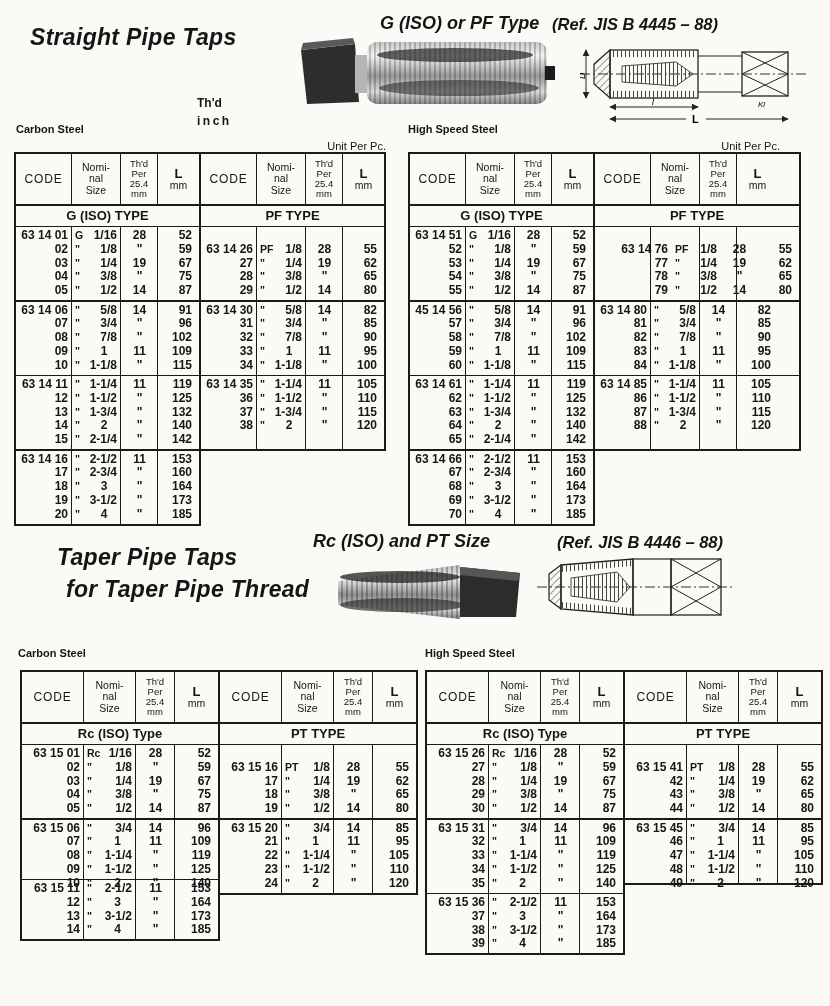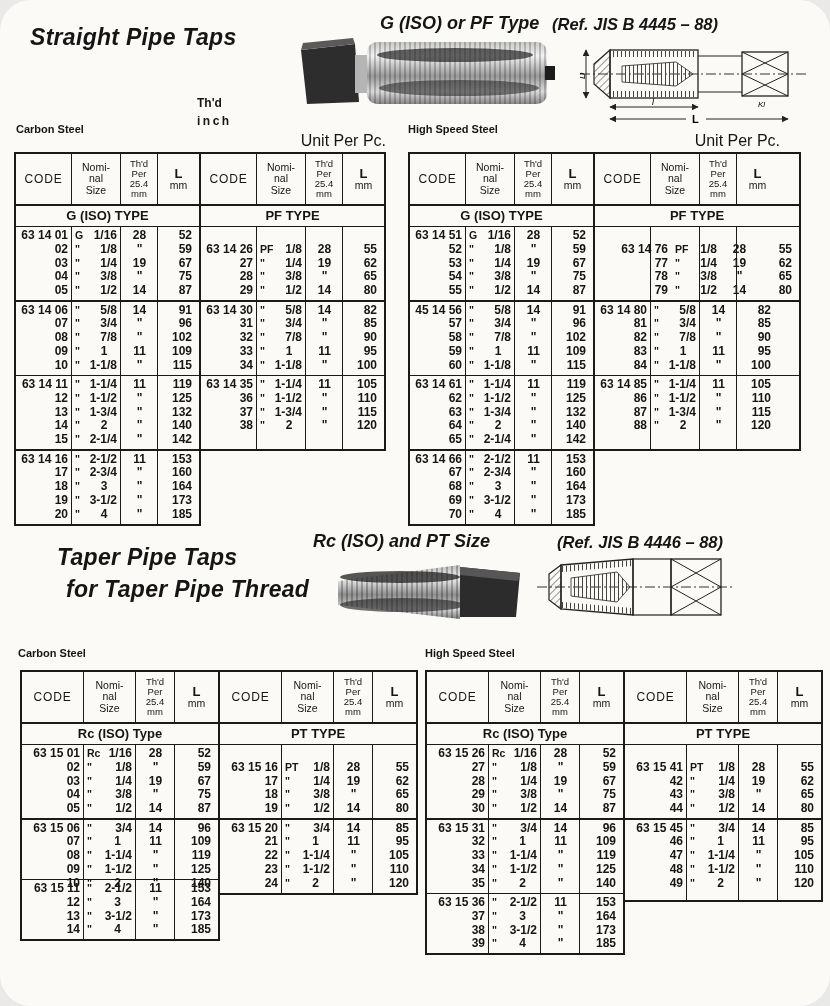--- a/index.html
+++ b/index.html
@@ -1,23 +1,23 @@
 <!DOCTYPE html>
 <html><head>
 <meta charset="utf-8">
 <style>
   html,body{margin:0;padding:0;background:#e9e9e9;}
   .page{position:relative;width:830px;height:1006px;background:#fbfaf6;
-        font-family:"Liberation Sans",sans-serif;color:#151515;overflow:hidden;margin:0 auto;border-radius:31px;}
+        font-family:"Liberation Sans",sans-serif;color:#151515;overflow:hidden;margin:0 auto;}
   .abs{position:absolute;}
   .ttl{font-weight:bold;font-style:italic;font-size:23px;letter-spacing:.3px;white-space:nowrap;}
   .sub{font-weight:bold;font-style:italic;font-size:18px;white-space:nowrap;}
   .ref{font-weight:bold;font-style:italic;font-size:16.5px;white-space:nowrap;}
   .mat{font-weight:bold;font-size:11px;white-space:nowrap;}
-  .unit{font-size:16px;white-space:nowrap;}
+  .unit{font-size:11px;white-space:nowrap;margin-top:8px;}
   .thdunit{font-weight:bold;font-size:12px;text-align:left;line-height:13px;}
   .thdunit .in{letter-spacing:2.5px;margin-top:5px;}
 
   
   .tbl{position:absolute;display:flex;align-items:flex-start;}
   .half{border:2px solid #1a1a1a;background:transparent;}
   .half+.half{margin-left:-2px;}
   .hrow{display:flex;border-bottom:2px solid #1a1a1a;height:50px;}
   .hc{box-sizing:border-box;display:flex;flex-direction:column;align-items:center;justify-content:center;text-align:center;}
   .hc.b{border-right:1.5px solid #1a1a1a;}
@@ -1409,21 +1409,21 @@
               <div class="cell c0 cc">44</div>
               <div class="cell c1 cs">
                 <span class="pf">"</span>
                 <span class="vv">1/2</span>
               </div>
               <div class="cell c2 ct2">14</div>
               <div class="cell c3 cl">80</div>
             </div>
           </div>
           <div class="gsep"></div>
-          <div class="grp" style="height: 80px;">
+          <div class="grp" style="height: 63px;">
             <div class="row">
               <div class="cell c0 cc">63 15 45</div>
               <div class="cell c1 cs">
                 <span class="pf">"</span>
                 <span class="vv">3/4</span>
               </div>
               <div class="cell c2 ct2">14</div>
               <div class="cell c3 cl">85</div>
             </div>
             <div class="row">

